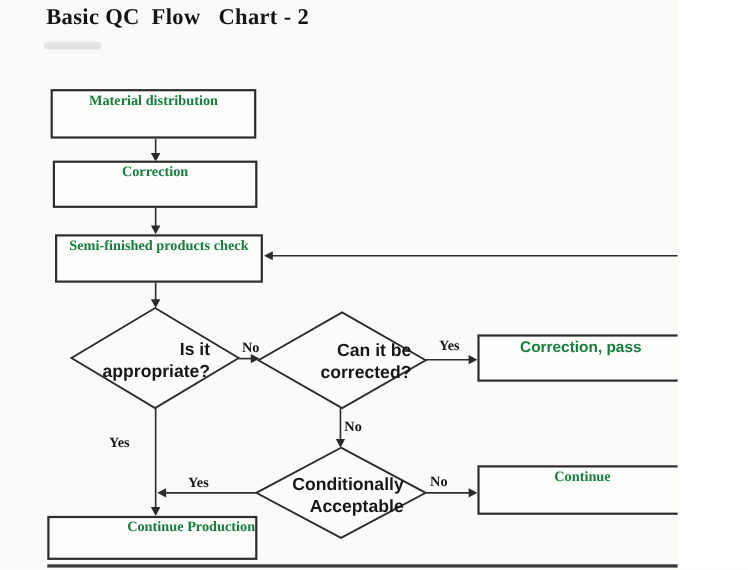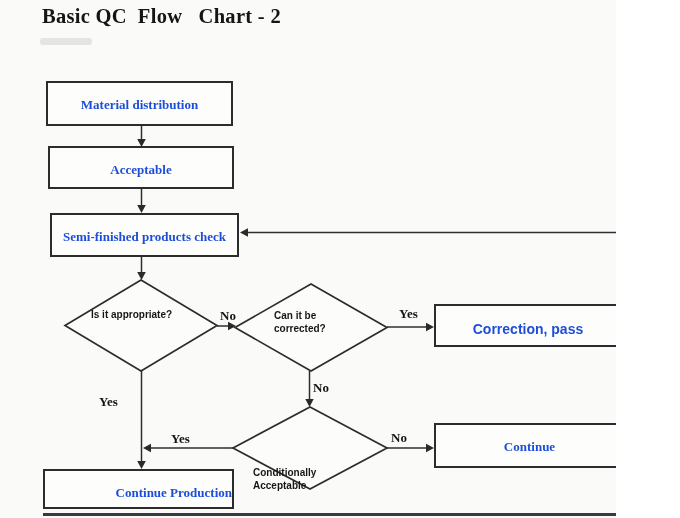--- a/index.html
+++ b/index.html
@@ -23,51 +23,51 @@
   }
   
   .box{
     position:absolute;
     border:2px solid #2c2c2c;
     background:#fdfdfc;
     box-sizing:border-box;
     display:flex;
     justify-content:center;
     align-items:flex-start;
-    padding-top:15px;
+    padding-top:1px;
     font-family:"Liberation Serif", serif;
     font-weight:700;
     font-size:13px;
-    color:#1d4ed8;
+    color:#15803d;
     text-align:center;
     line-height:1.15;
   }
   .box.sans{
     font-family:"Liberation Sans", sans-serif;
     font-size:14px;
   }
   #box-material{left:46px;top:81px;width:187px;height:45px;}
   #box-production{left:48px;top:146px;width:186px;height:43px;}
   #box-semi{left:50px;top:213px;width:189px;height:44px;}
   #box-correction{left:434px;top:304px;width:188px;height:43px;}
   #box-garbage{left:434px;top:423px;width:191px;height:45px;}
   #box-continue{left:43px;top:469px;width:191px;height:40px;justify-content:flex-end;}
   
   .dlabel{
     position:absolute;
     font-family:"Liberation Sans", sans-serif;
     font-weight:700;
-    font-size:10px;
+    font-size:16px;
     line-height:1.25;
-    text-align:left;
+    text-align:right;
     color:#161616;
   }
   #lbl-d1{left:91px;top:309px;width:100px;}
-  #lbl-d2{left:274px;top:310px;width:90px;}
-  #lbl-d3{left:253px;top:431px;width:114px;margin-top:36px;}
+  #lbl-d2{left:284px;top:310px;width:90px;}
+  #lbl-d3{left:253px;top:431px;width:114px;}
   
   .elabel{
     position:absolute;
     font-family:"Liberation Serif", serif;
     font-weight:700;
     font-size:13px;
     text-align:left;
     color:#141414;
   }
   #elbl-no-d1d2{left:220px;top:308px;width:30px;}
@@ -137,21 +137,21 @@
       <polygon points="141,280 217,325.5 141,371 65,325.5"></polygon>
       <polygon points="311,284 387,327.5 311,371 235,327.5"></polygon>
       <polygon points="310,407 387,448 310,489 233,448"></polygon>
     </g>
   </svg>
 
   <div class="box" id="box-material">
     <span>Material distribution</span>
   </div>
   <div class="box" id="box-production">
-    <span>Acceptable</span>
+    <span>Correction</span>
   </div>
   <div class="box" id="box-semi">
     <span>Semi-finished products check</span>
   </div>
   <div class="box sans" id="box-correction">
     <span>Correction, pass</span>
   </div>
   <div class="box" id="box-garbage">
     <span>Continue</span>
   </div>

